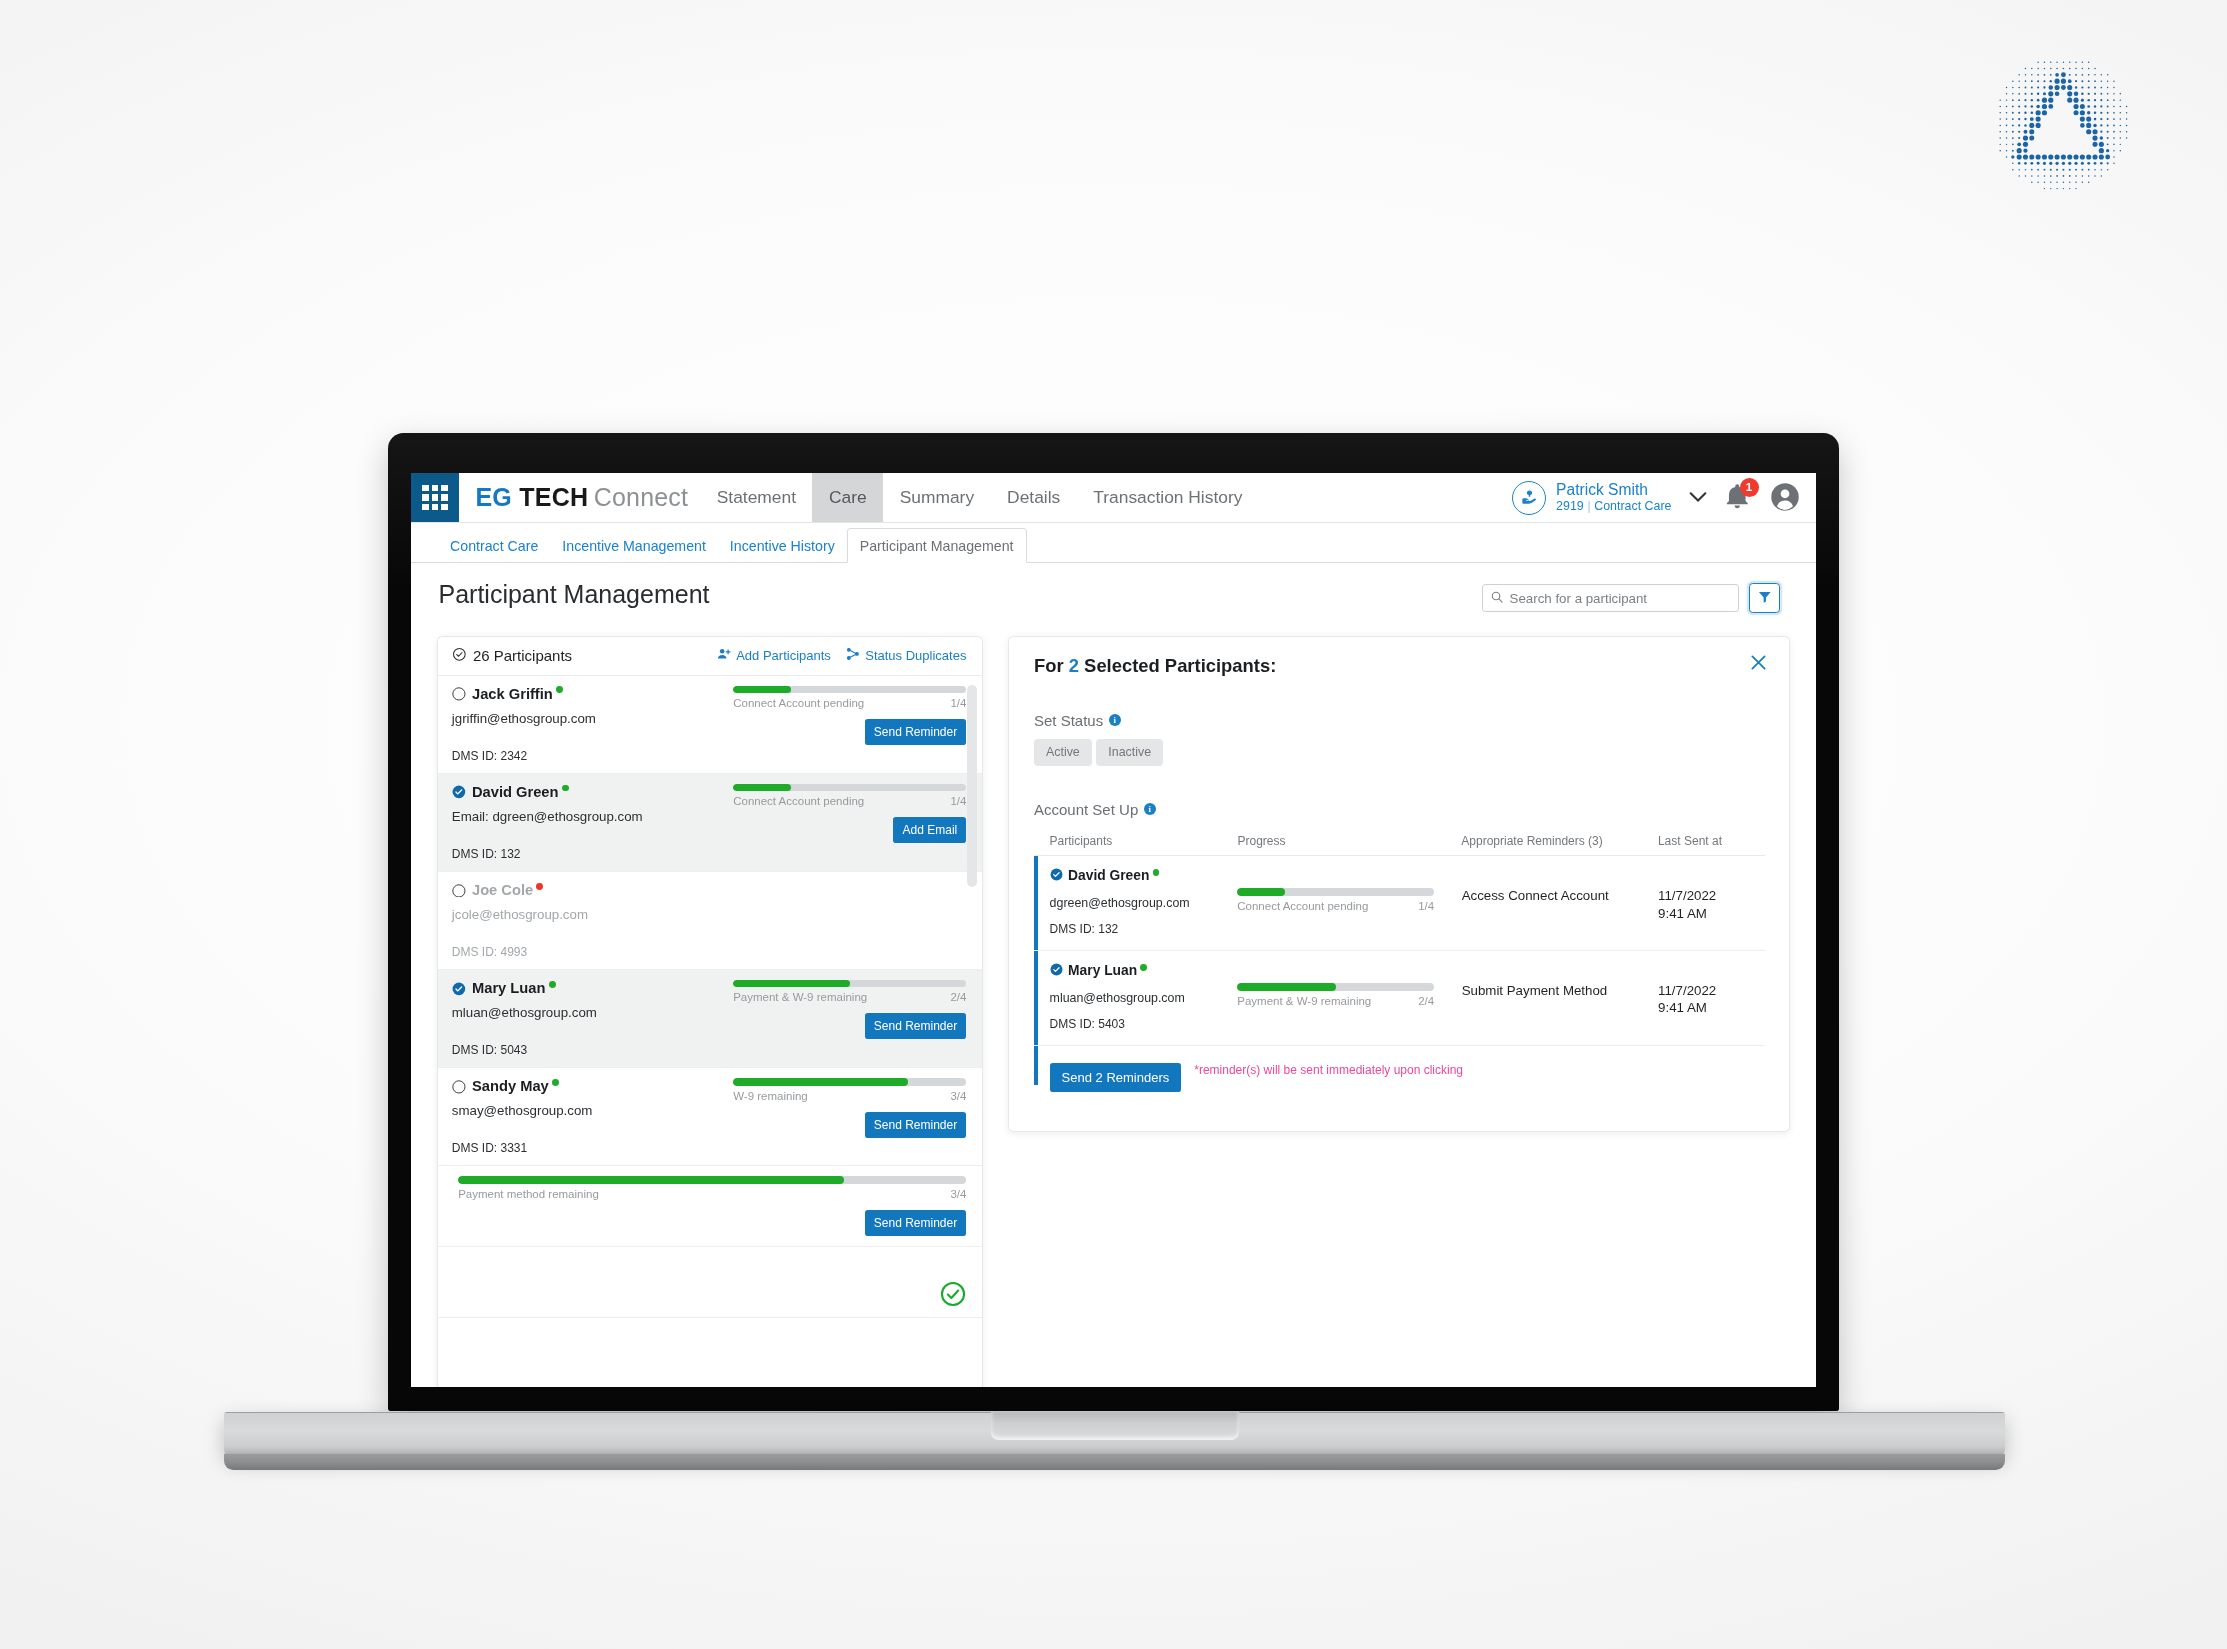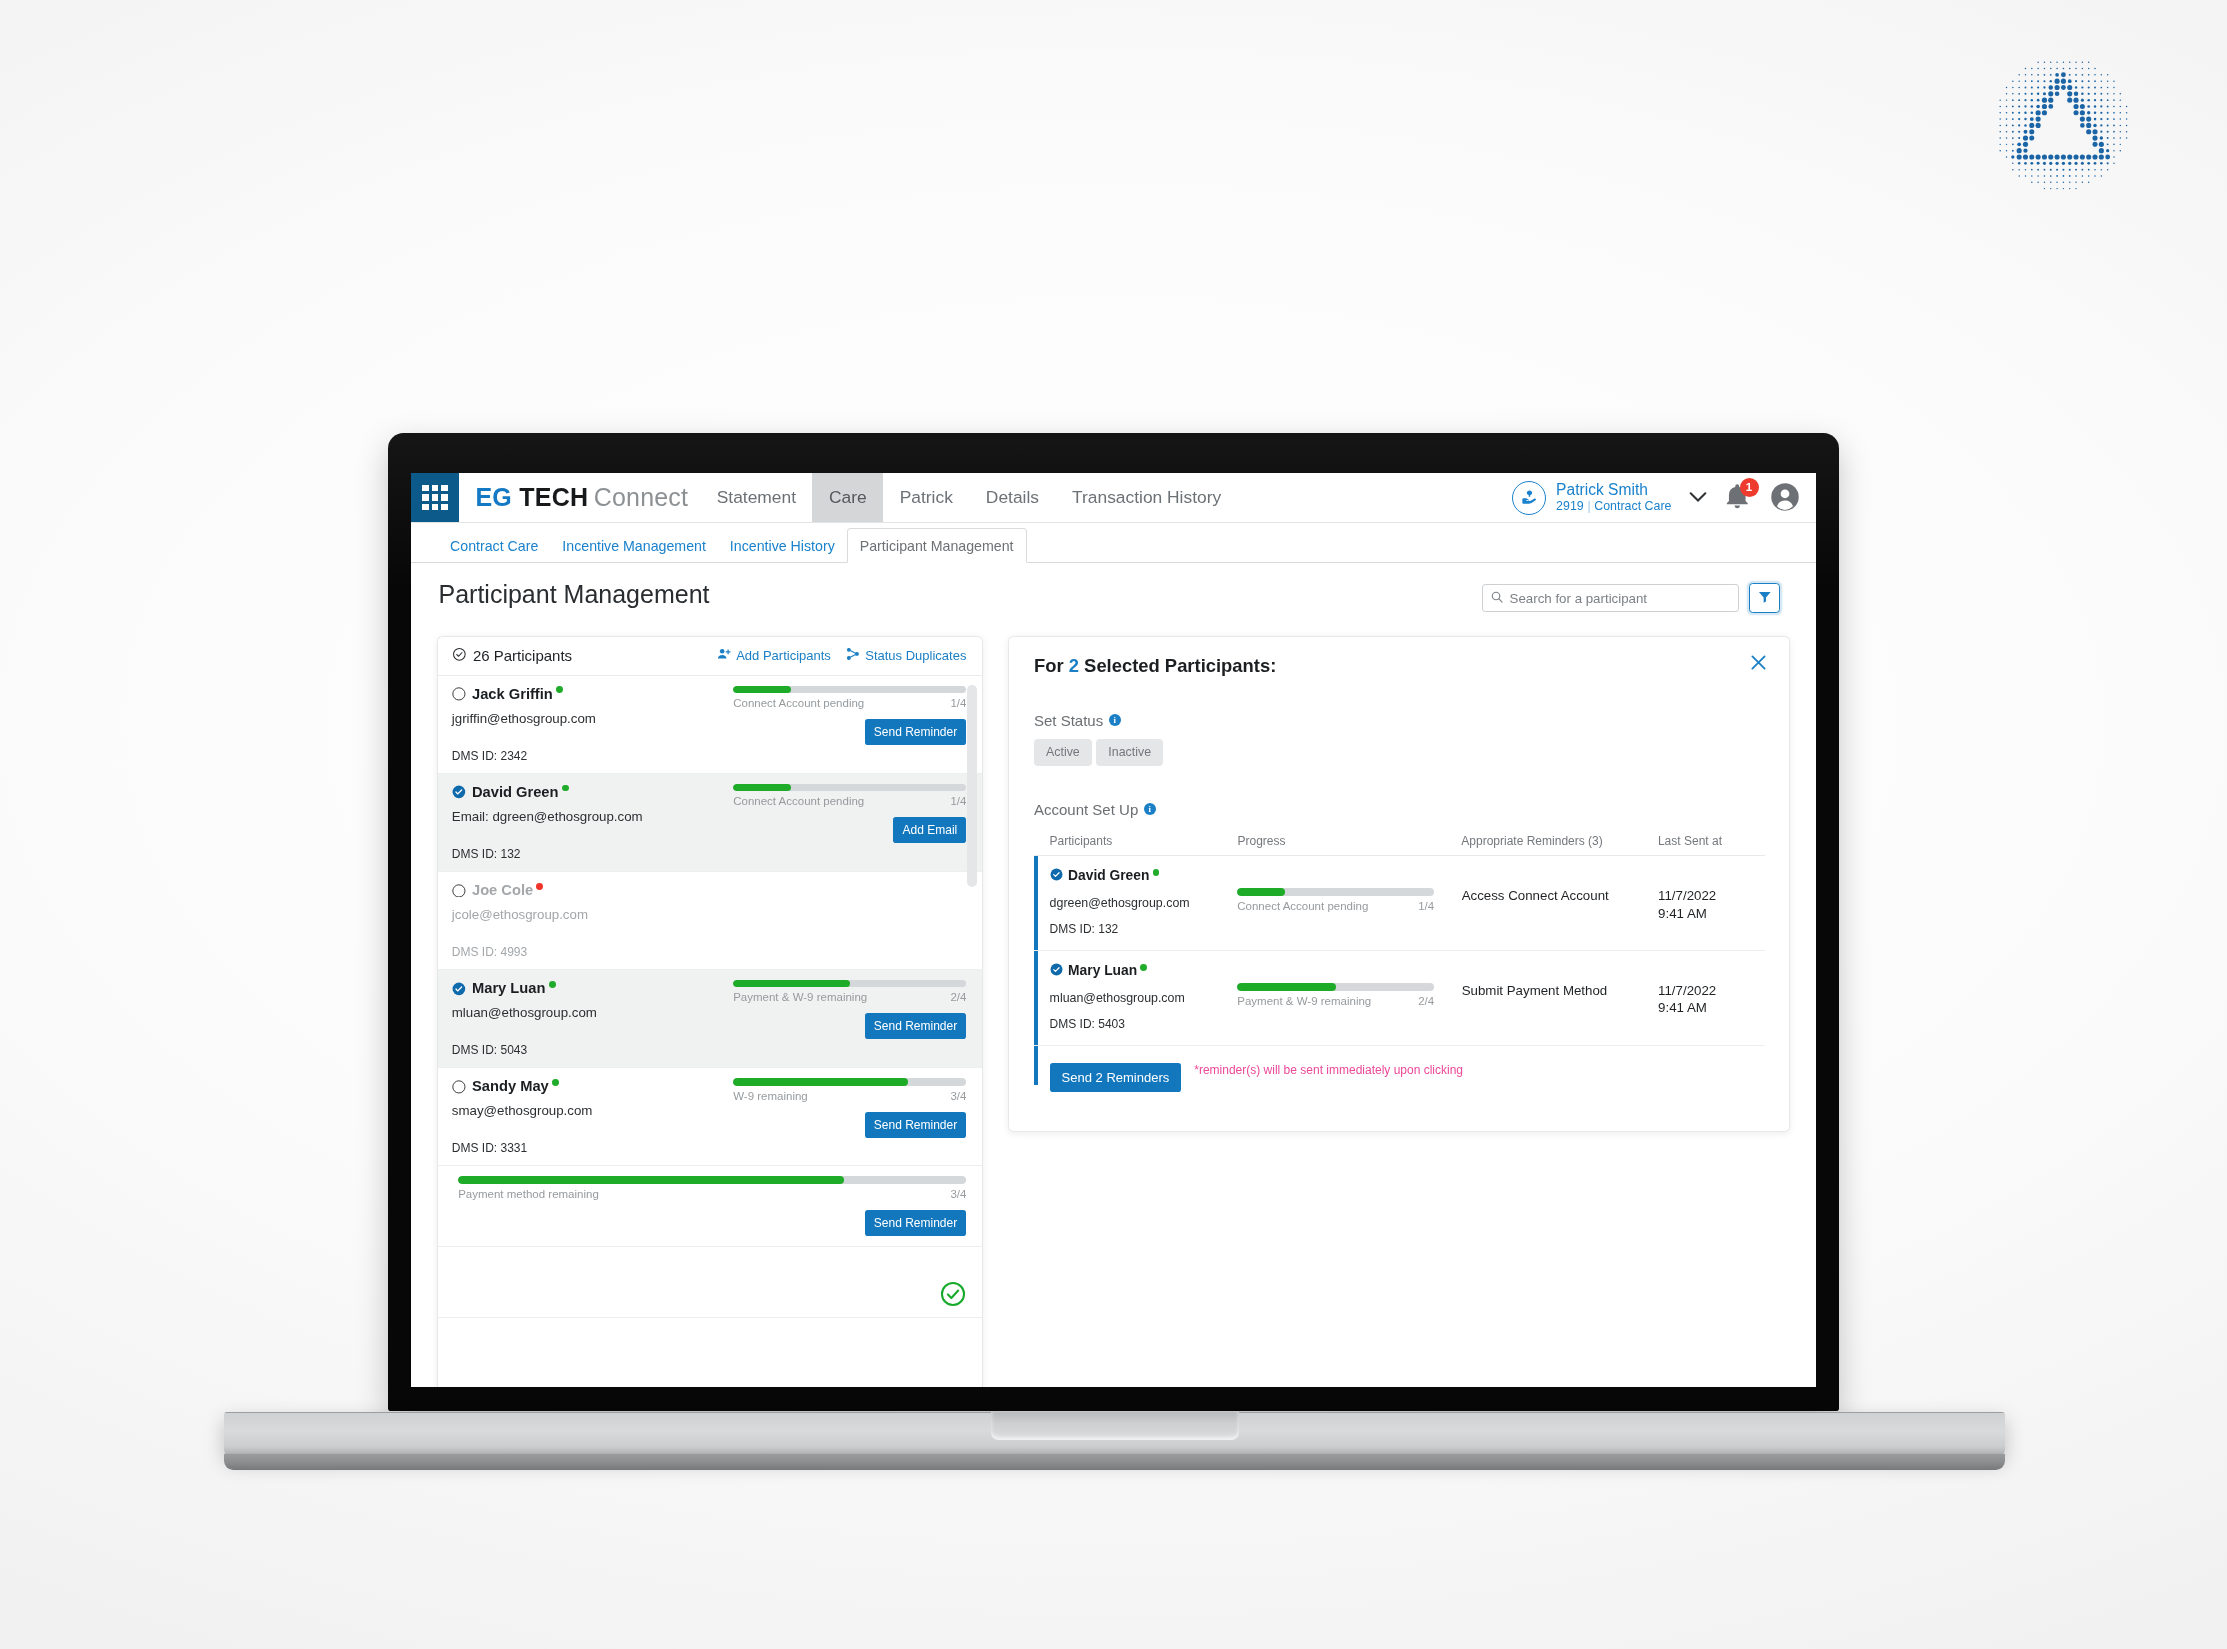--- a/index.html
+++ b/index.html
@@ -574,21 +574,21 @@
       </div>
       <div class="brand">
         <span class="eg">EG</span>
         <span class="tech">TECH</span>
         <span class="connect">Connect</span>
       </div>
 
       <div class="nav-items">
         <div class="nav-item">Statement</div>
         <div class="nav-item active">Care</div>
-        <div class="nav-item">Patrick</div>
+        <div class="nav-item">Summary</div>
         <div class="nav-item">Details</div>
         <div class="nav-item">Transaction History</div>
       </div>
 
       <div class="nav-right">
         <div class="user-badge">
           <div class="user-circ">
             <svg width="19" height="19" viewBox="0 0 24 24" fill="#1a82cc">
               <path d="M12 3c-1.9 0-3.4 1.3-3.4 3 0 1.4 1 2.5 2.4 2.9V11h2V8.9C14.4 8.5 15.4 7.4 15.4 6c0-1.7-1.5-3-3.4-3z"></path>
               <path d="M3 14c0-.6.4-1 1-1h3.2c.6 0 1.2.2 1.7.5l2 1.3c.3.2.4.6.2.9-.2.3-.6.4-.9.2l-1.4-.9H8v1.5h3.8c1.1 0 2.1-.3 3-.9l3.4-2.2c.6-.4 1.4-.2 1.8.4.4.6.2 1.3-.4 1.7l-4 2.9c-1.2.9-2.7 1.4-4.2 1.4H4c-.6 0-1-.4-1-1v-4.8z"></path>

